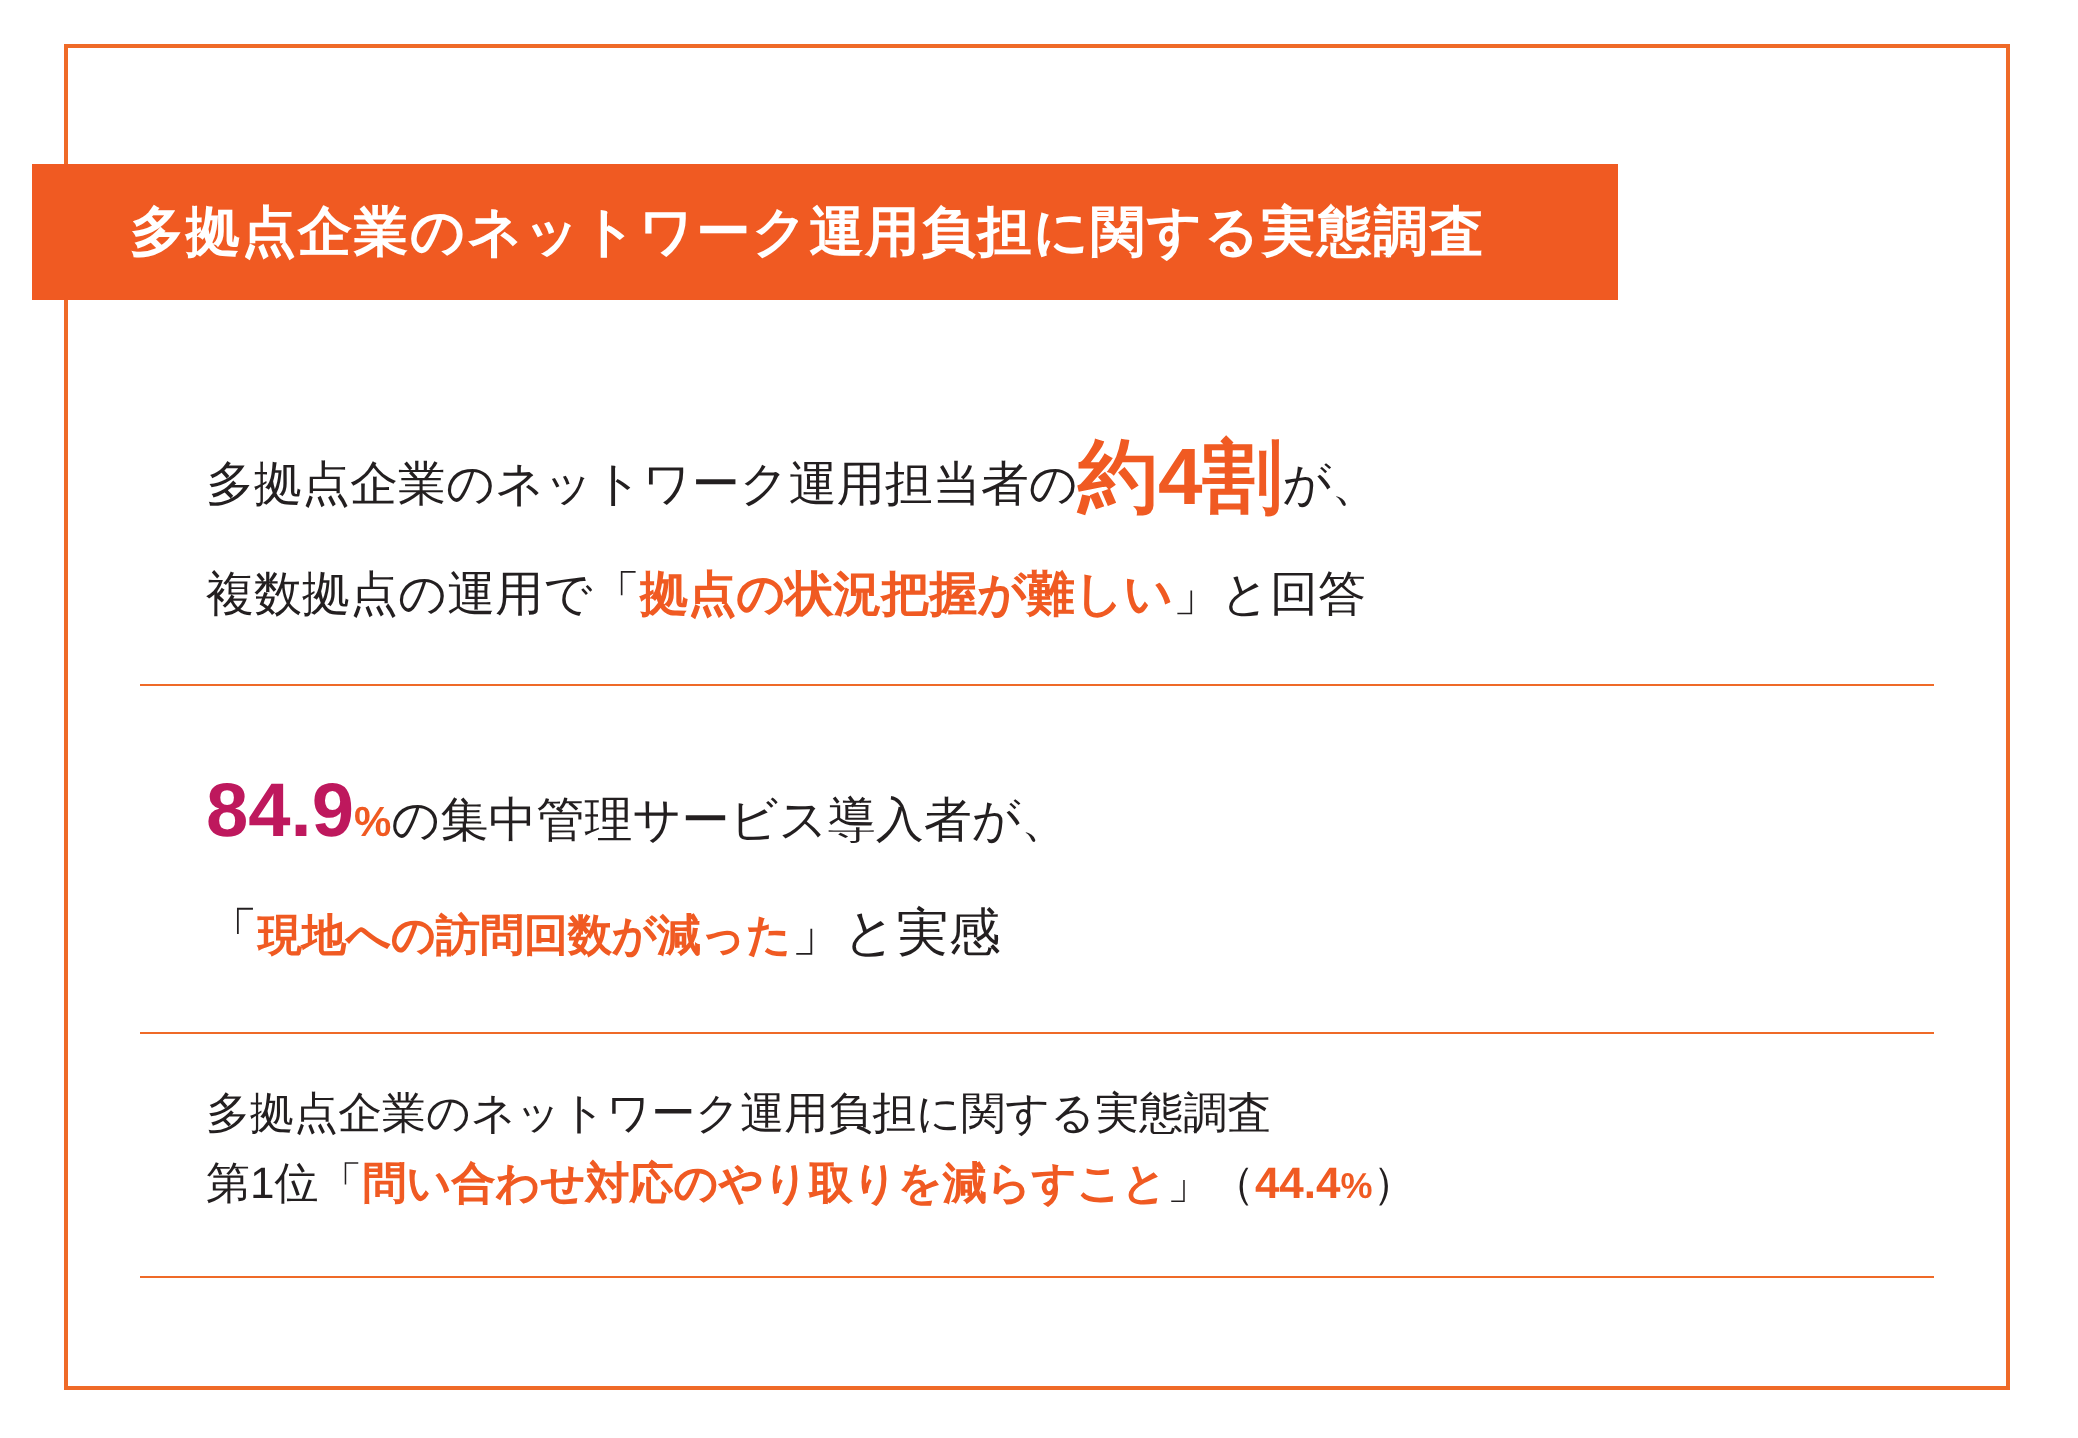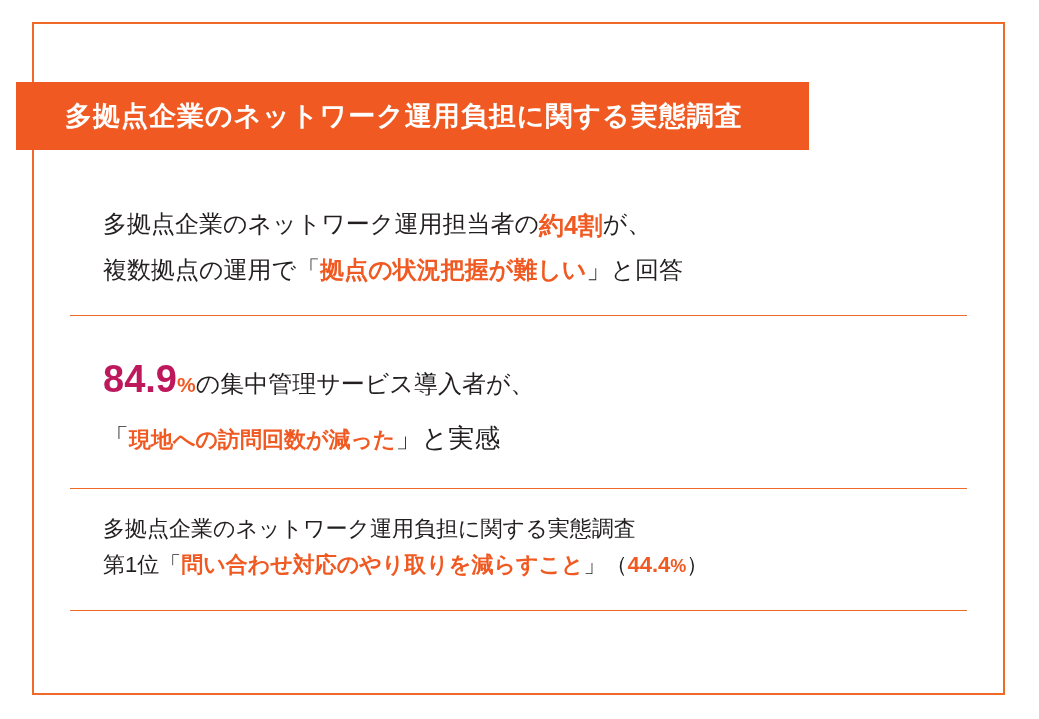--- a/index.html
+++ b/index.html
@@ -65,21 +65,21 @@
     padding-left: 33px;
   }
   .b1 .line {
     font-size: 24px;
     line-height: 1.85;
     white-space: nowrap;
   }
   .hl-orange-big {
     color: #f05a22;
     font-weight: bold;
-    font-size: 25px;
+    font-size: 40px;
     vertical-align: -2px;
   }
   .hl-orange {
     color: #f05a22;
     font-weight: bold;
   }
   
   .b2 {
     padding-top: 28px;
     padding-bottom: 26px;

